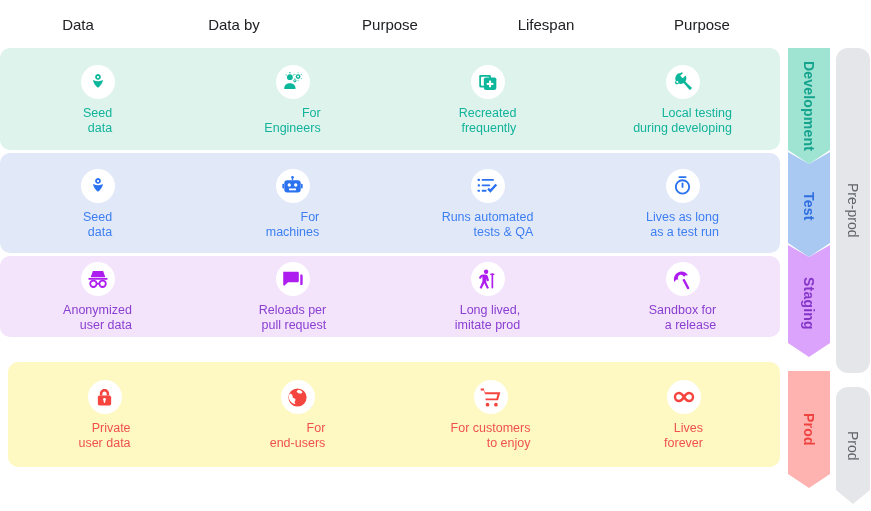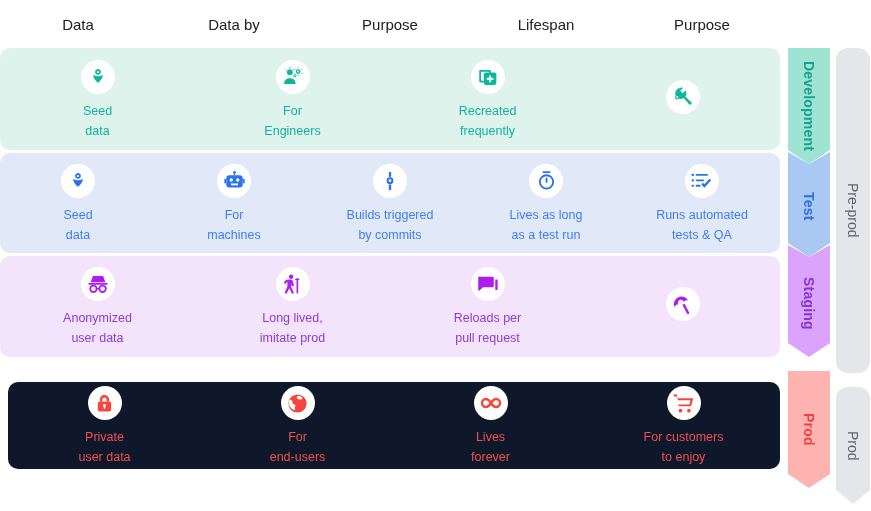--- a/index.html
+++ b/index.html
@@ -24,37 +24,37 @@
   
   .rows{ position:absolute; top:48px; left:0; width:780px; }
   .row{
     position:relative;
     display:flex;
     border-radius:10px;
     box-sizing:border-box;
   }
   .row.dev      { height:102px; background:#dff3ed; margin:0 0 3px 0; }
   .row.test     { height:100px; background:#e1e9f9; margin:0 0 3px 0; }
-  .row.staging  { height:101px; background:#f3e3fb; margin:0 0 0 0; }
-  .row.prod     { height:87px; background:#0f172a; margin:25px 0 0 8px; }
+  .row.staging  { height:81px; background:#f3e3fb; margin:0 0 0 0; }
+  .row.prod     { height:105px; background:#fef9c3; margin:25px 0 0 8px; }
 
   .cell{
     flex:1 1 0;
     display:flex; flex-direction:column; align-items:center; justify-content:center;
     padding-top:2px;
   }
   .badge{
     width:34px;height:34px;border-radius:50%;
     background:#ffffff;
     display:flex;align-items:center;justify-content:center;
     margin-bottom:7px;
   }
   .badge svg{ display:block; }
   .cell-label{
-    font-size:12.5px; line-height:20px; text-align:center; white-space:pre-line;
+    font-size:12.5px; line-height:15px; text-align:right; white-space:pre-line;
   }
   .dev     .cell-label{ color:#12b39a; }
   .test    .cell-label{ color:#3d7ef0; }
   .staging .cell-label{ color:#8a3fd1; }
   .prod    .cell-label{ color:#f0514f; }
 
   
   .stages{
     position:absolute; left:788px; top:48px; width:42px;
   }
@@ -152,20 +152,22 @@
 frequently</span>
     </div>
     <div class="cell">
       <span class="badge">
         <svg width="21" height="21" viewBox="0 0 24 24" fill="#0cb79b">
           <path d="M10.2 2.2a6.4 6.4 0 0 0-5.9 9l-.1.1a2.2 2.2 0 1 0 3.1 3.1l.1-.1a6.4 6.4 0 0 0 9-5.9 6.4 6.4 0 0 0-.9-3.3l-3.2 3.2-2.9-2.9 3.2-3.2a6.4 6.4 0 0 0-2.4-.9z"></path>
           <path d="M12.3 12.6l7.2 8.3a1.7 1.7 0 0 0 2.5-2.3l-7.8-7.5z"></path>
           <circle cx="6" cy="12.6" r="1.25" fill="#fff"></circle>
         </svg>
       </span>
+      <span class="cell-label">Local testing
+during developing</span>
     </div>
   </div>
 
   <div class="row test">
     <div class="cell">
       <span class="badge">
         <svg width="20" height="20" viewBox="0 0 24 24" fill="#2a72f0">
           <circle cx="12" cy="6" r="3.2"></circle>
           <path d="M12 5.2 10.4 2.6h3.2zM12 5.2 14.6 3.8l.6 3zM12 5.2 14.6 6.6l-1.8 2.4zM12 5.2 9.4 6.6l1.8 2.4zM12 5.2 9.4 3.8l-.6 3z"></path>
           <circle cx="12" cy="6" r="1.35" fill="#fff"></circle>
@@ -186,101 +188,91 @@
           <path d="M8 15.4h8v2.1H8z" fill="#fff"></path>
           <rect x="0.4" y="10" width="1.9" height="5.4" rx="0.9"></rect>
           <rect x="21.7" y="10" width="1.9" height="5.4" rx="0.9"></rect>
         </svg>
       </span>
       <span class="cell-label">For
 machines</span>
     </div>
     <div class="cell">
       <span class="badge">
-        <svg width="20" height="20" viewBox="0 0 24 24" fill="#2a72f0">
-          <rect x="10.6" y="0.8" width="2.8" height="6.6" rx="1.3"></rect>
-          <circle cx="12" cy="11.6" r="4.1"></circle>
-          <circle cx="12" cy="11.6" r="1.6" fill="#fff"></circle>
-          <rect x="10.6" y="15.8" width="2.8" height="7.4" rx="1.3"></rect>
-        </svg>
-      </span>
-      <span class="cell-label">Builds triggered
-by commits</span>
-    </div>
-    <div class="cell">
-      <span class="badge">
-        <svg width="21" height="21" viewBox="0 0 24 24" fill="none" stroke="#2a72f0" stroke-width="2.1" stroke-linecap="round">
-          <circle cx="12" cy="13.6" r="7.6"></circle>
-          <path d="M12 9.6v4"></path>
-          <path d="M8.4 2.4h7.2"></path>
-        </svg>
-      </span>
-      <span class="cell-label">Lives as long
-as a test run</span>
-    </div>
-    <div class="cell">
-      <span class="badge">
         <svg width="22" height="22" viewBox="0 0 24 24" fill="#2a72f0">
           <rect x="0.8" y="4.2" width="2.4" height="2.4" rx="0.5"></rect>
           <rect x="0.8" y="10.1" width="2.4" height="2.4" rx="0.5"></rect>
           <rect x="0.8" y="16" width="2.4" height="2.4" rx="0.5"></rect>
           <rect x="5" y="4.4" width="13.5" height="2" rx="1"></rect>
           <rect x="5" y="10.3" width="9.5" height="2" rx="1"></rect>
           <rect x="5" y="16.2" width="5.5" height="2" rx="1"></rect>
           <path d="M11.2 15.9l3.4 3.5 7.4-8.1-1.9-1.8-5.6 6.1-1.6-1.6z"></path>
         </svg>
       </span>
       <span class="cell-label">Runs automated
 tests &amp; QA</span>
     </div>
+    <div class="cell">
+      <span class="badge">
+        <svg width="21" height="21" viewBox="0 0 24 24" fill="none" stroke="#2a72f0" stroke-width="2.1" stroke-linecap="round">
+          <circle cx="12" cy="13.6" r="7.6"></circle>
+          <path d="M12 9.6v4"></path>
+          <path d="M8.4 2.4h7.2"></path>
+        </svg>
+      </span>
+      <span class="cell-label">Lives as long
+as a test run</span>
+    </div>
   </div>
 
   <div class="row staging">
     <div class="cell">
       <span class="badge">
         <svg width="22" height="22" viewBox="0 0 24 24" fill="#ae1df0">
           <path d="M6.4 3.4h11.2l2.4 6.6H4z"></path>
           <rect x="1.4" y="11" width="21.2" height="1.9" rx="0.9"></rect>
           <circle cx="7" cy="17.2" r="3.5" fill="none" stroke="#ae1df0" stroke-width="2"></circle>
           <circle cx="17" cy="17.2" r="3.5" fill="none" stroke="#ae1df0" stroke-width="2"></circle>
           <rect x="10.3" y="16.3" width="3.4" height="1.8"></rect>
         </svg>
       </span>
       <span class="cell-label">Anonymized
 user data</span>
     </div>
     <div class="cell">
       <span class="badge">
         <svg width="21" height="21" viewBox="0 0 24 24" fill="#ae1df0">
+          <path d="M1.4 3.2h16.4c.8 0 1.4.6 1.4 1.4v9.2c0 .8-.6 1.4-1.4 1.4H6.9l-4 3.6c-.6.5-1.5.1-1.5-.7V3.2z"></path>
+          <path d="M20.9 6.2h1.3c.8 0 1.4.6 1.4 1.4V17c0 .8-.6 1.4-1.4 1.4h-1.3z"></path>
+        </svg>
+      </span>
+      <span class="cell-label">Reloads per
+pull request</span>
+    </div>
+    <div class="cell">
+      <span class="badge">
+        <svg width="21" height="21" viewBox="0 0 24 24" fill="#ae1df0">
           <circle cx="10.4" cy="3.2" r="2.5"></circle>
           <path d="M9.2 6.4c1.8 0 3 1 3.4 2.6l1.2 4.2-2.3.8-.9-3v4l3 6.6-2.2 1-3-6.4-3.2 6.4-2.2-1 3.2-7.2V8.6c-.8.5-1.4 1.4-1.7 2.6l-2.3-.5c.6-2.8 2.4-4.3 5-4.3z"></path>
           <rect x="16.6" y="5" width="1.9" height="17.4" rx="0.9"></rect>
           <rect x="15" y="5" width="5" height="1.9" rx="0.9"></rect>
         </svg>
       </span>
       <span class="cell-label">Long lived,
 imitate prod</span>
     </div>
     <div class="cell">
       <span class="badge">
         <svg width="21" height="21" viewBox="0 0 24 24" fill="#ae1df0">
-          <path d="M1.4 3.2h16.4c.8 0 1.4.6 1.4 1.4v9.2c0 .8-.6 1.4-1.4 1.4H6.9l-4 3.6c-.6.5-1.5.1-1.5-.7V3.2z"></path>
-          <path d="M20.9 6.2h1.3c.8 0 1.4.6 1.4 1.4V17c0 .8-.6 1.4-1.4 1.4h-1.3z"></path>
-        </svg>
-      </span>
-      <span class="cell-label">Reloads per
-pull request</span>
-    </div>
-    <div class="cell">
-      <span class="badge">
-        <svg width="21" height="21" viewBox="0 0 24 24" fill="#ae1df0">
           <path d="M3 15.2C1.1 11 2.7 6 6.9 3.9s9.3-.5 11.5 3.6c-2.1-.9-3.8-.2-4.6 1.6-1.4-2.3-3.4-3-5.1-2.2-1.8.9-2.4 3-1.5 5.4-1.7-.9-3.3-.4-4.2 2.9z"></path>
           <path d="M14.3 11.1l5.3 9.9a1.4 1.4 0 0 1-2.5 1.3l-5.3-9.9z"></path>
         </svg>
       </span>
+      <span class="cell-label">Sandbox for
+a release</span>
     </div>
   </div>
 
   <div class="row prod">
     <div class="cell">
       <span class="badge">
         <svg width="19" height="19" viewBox="0 0 24 24" fill="#f4453f">
           <path d="M12 1.2c-3.3 0-5.9 2.7-5.9 6v2.3h3.2V7.2c0-1.5 1.2-2.8 2.7-2.8s2.7 1.3 2.7 2.8v2.3h3.2V7.2c0-3.3-2.6-6-5.9-6z"></path>
           <rect x="3.6" y="9.4" width="16.8" height="12.8" rx="2.2"></rect>
           <circle cx="12" cy="14.4" r="1.8" fill="#fff"></circle>
@@ -296,38 +288,38 @@
           <circle cx="12" cy="12" r="10.4"></circle>
           <path d="M3.4 7.4c1.9.4 3.2 1.6 3 3.2-.2 1.7 1 2.1 2.3 2.6 1.5.6 1 2.1.4 3.1-.7 1.2-.3 2.4.8 3.2-3.8-.4-6.9-3.3-7.7-7-.3-1.5-.2-3.4 1.2-5.1z" fill="#fff"></path>
           <path d="M13.6 3c1.5.2 2.9 1 3.6 2.2.6 1 .3 1.9-.9 2.1-1.9.3-3.6-.3-4.8-1.4-.9-.8-.2-2.4 2.1-2.9z" fill="#fff"></path>
         </svg>
       </span>
       <span class="cell-label">For
 end-users</span>
     </div>
     <div class="cell">
       <span class="badge">
-        <svg width="24" height="24" viewBox="0 0 24 24" fill="none" stroke="#f4453f" stroke-width="2.4">
-          <path d="M12 12c1.6-2.6 2.9-4 5-4a4 4 0 0 1 0 8c-2.1 0-3.4-1.4-5-4-1.6-2.6-2.9-4-5-4a4 4 0 0 0 0 8c2.1 0 3.4-1.4 5-4z"></path>
-        </svg>
-      </span>
-      <span class="cell-label">Lives
-forever</span>
-    </div>
-    <div class="cell">
-      <span class="badge">
         <svg width="21" height="21" viewBox="0 0 24 24" fill="#f4453f">
           <path d="M0.8 1.6h3.6l1 4.4h17.8l-2.6 9.2H6.6l-.5-2.2h12.6l1.3-4.8H5.9L4.2 4H0.8z"></path>
           <circle cx="8.6" cy="20.2" r="2.1"></circle>
           <circle cx="18.2" cy="20.2" r="2.1"></circle>
         </svg>
       </span>
       <span class="cell-label">For customers
 to enjoy</span>
     </div>
+    <div class="cell">
+      <span class="badge">
+        <svg width="24" height="24" viewBox="0 0 24 24" fill="none" stroke="#f4453f" stroke-width="2.4">
+          <path d="M12 12c1.6-2.6 2.9-4 5-4a4 4 0 0 1 0 8c-2.1 0-3.4-1.4-5-4-1.6-2.6-2.9-4-5-4a4 4 0 0 0 0 8c2.1 0 3.4-1.4 5-4z"></path>
+        </svg>
+      </span>
+      <span class="cell-label">Lives
+forever</span>
+    </div>
   </div>
 </div>
 
 <div class="stages">
   <div class="stage dev-s">
     <span class="stage-label">Development</span>
   </div>
   <div class="stage test-s">
     <span class="stage-label">Test</span>
   </div>

